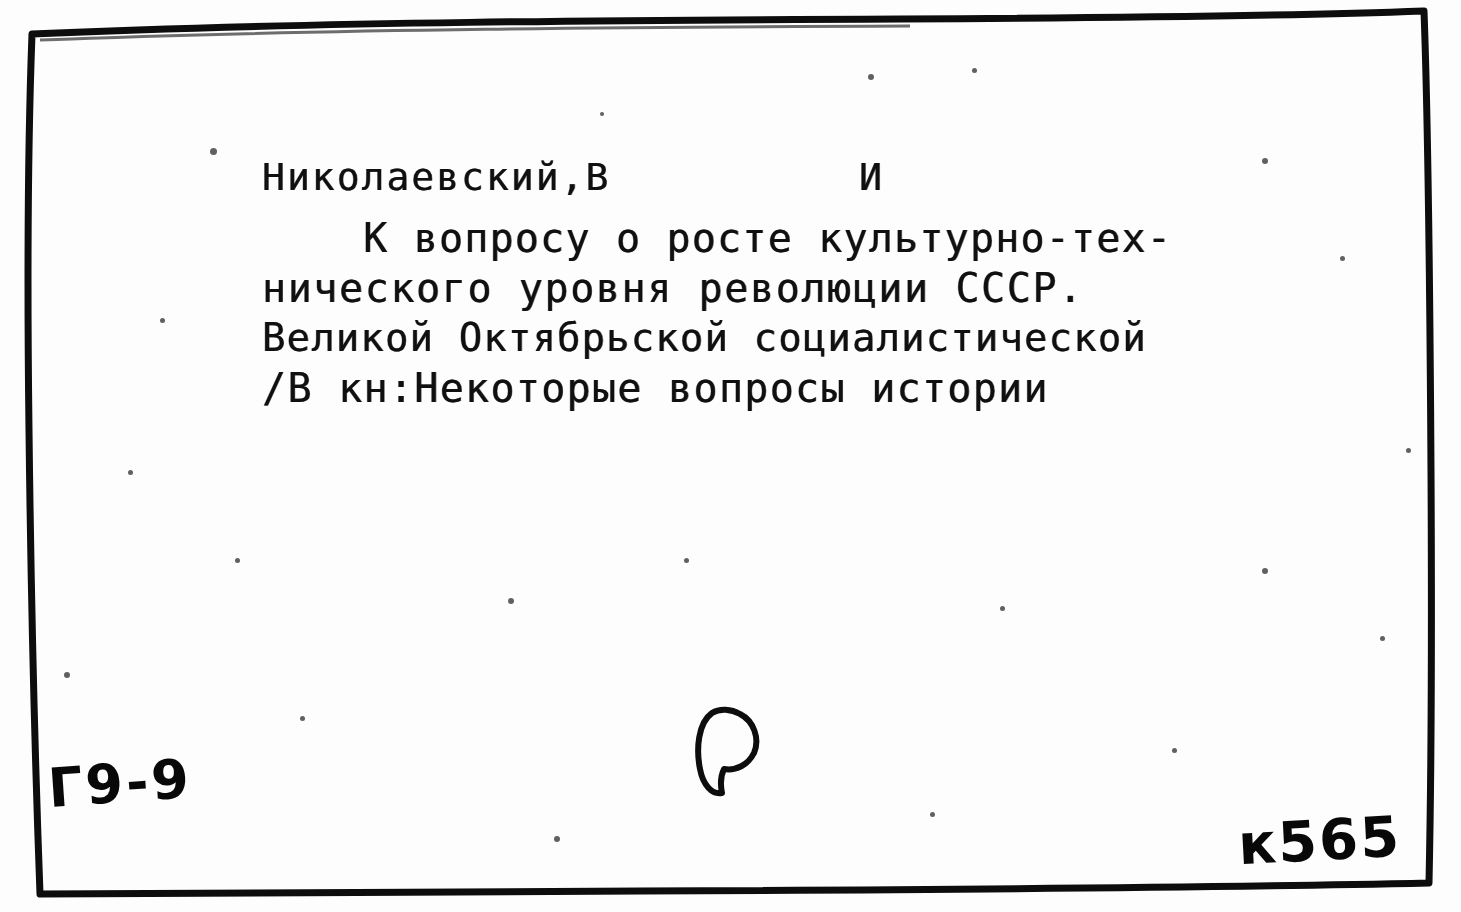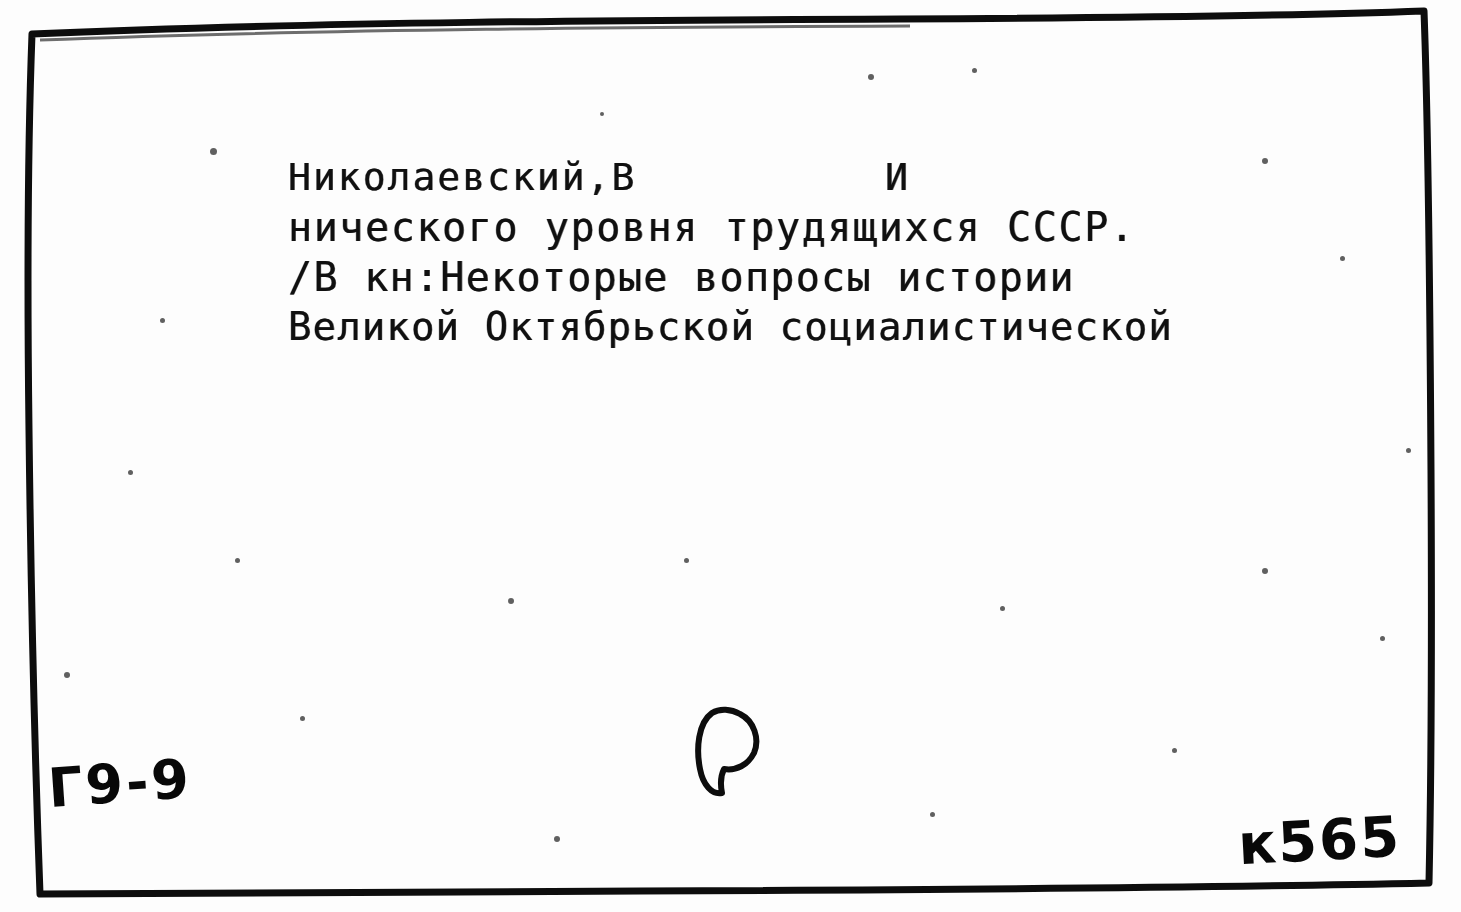--- a/index.html
+++ b/index.html
@@ -31,21 +31,20 @@
     width: 1461px;
     height: 912px;
     pointer-events: none;
   }
   
   #typed-block {
     position: absolute;
     left: 262px;
     top: 152px;
     width: 1130px;
-    margin-left: 26px;
   }
   .typed-line {
     font-family: "DejaVu Sans Mono", monospace;
     font-size: 40px;
     line-height: 50px;
     letter-spacing: 1.2px;
     white-space: pre;
     color: #101010;
     text-shadow: 0.6px 0 0 rgba(0,0,0,.55), -0.5px 0.4px 0 rgba(0,0,0,.35);
   }
@@ -95,23 +94,24 @@
   <svg class="border-svg" viewBox="0 0 1461 912" xmlns="http://www.w3.org/2000/svg">
     <path d="M 32,34 C 300,22 640,20 900,19 C 1100,18 1290,16 1424,11
              C 1428,120 1430,300 1431,470 C 1432,650 1431,790 1429,883
              C 1200,888 900,890 640,891 C 400,892 180,893 40,894
              C 35,760 31,600 29,430 C 27,270 28,140 32,34 Z" fill="none" stroke="#0d0d0d" stroke-width="7" stroke-linejoin="round"></path>
     <path d="M 40,40 C 320,29 660,27 910,26" fill="none" stroke="#0d0d0d" stroke-width="3" opacity=".6"></path>
   </svg>
 
   <div id="typed-block">
     <div class="typed-line l1">Николаевский,В          И</div>
-    <div class="typed-line l3">нического уровня трудящихся СССР.</div>
+    <div class="typed-line l2">    К вопросу о росте культурно-тех-</div>
+    <div class="typed-line l3">нического уровня революции СССР.</div>
+    <div class="typed-line l5">Великой Октябрьской социалистической</div>
     <div class="typed-line l4">/В кн:Некоторые вопросы истории</div>
-    <div class="typed-line l5">Великой Октябрьской социалистической</div>
   </div>
 
   <div class="hand" id="shelf-mark">Г9-9</div>
 
   <div class="hand" id="call-number">к565</div>
 
   <svg id="center-glyph" class="hand" viewBox="0 0 90 95" xmlns="http://www.w3.org/2000/svg">
     <path d="M 22,8 C 8,18 6,44 10,64 C 13,80 22,90 32,88 C 30,78 31,70 34,64
              C 46,66 58,60 64,48 C 70,34 64,16 50,9 C 41,4 30,3 22,8 Z" fill="none" stroke="#0d0d0d" stroke-width="6" stroke-linecap="round" stroke-linejoin="round"></path>
   </svg>

